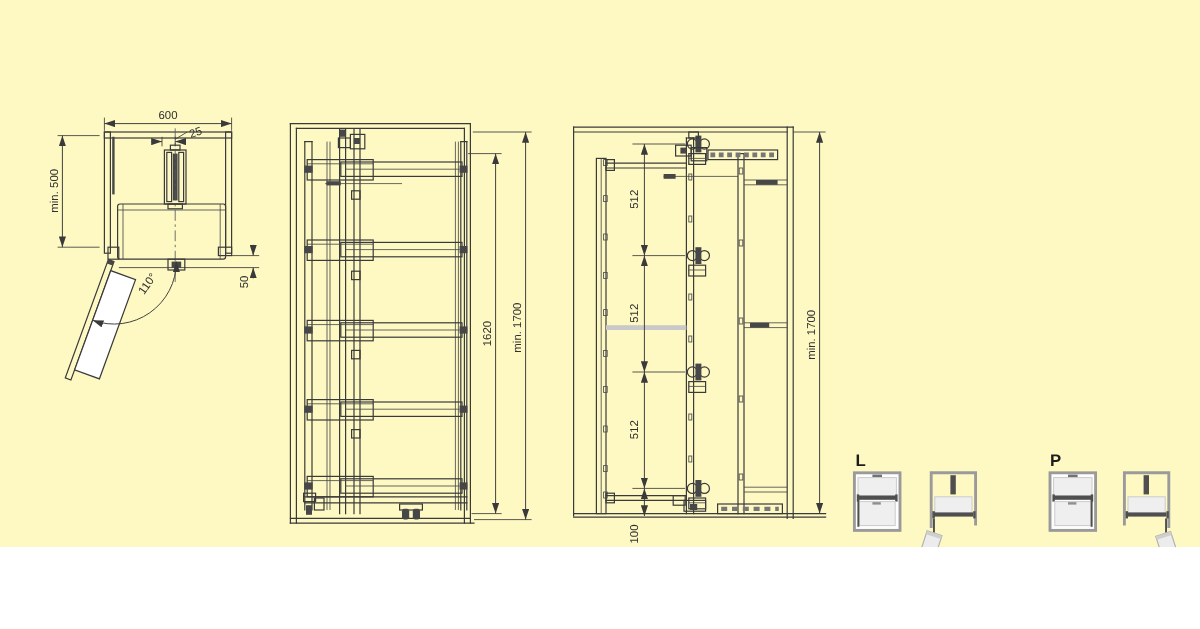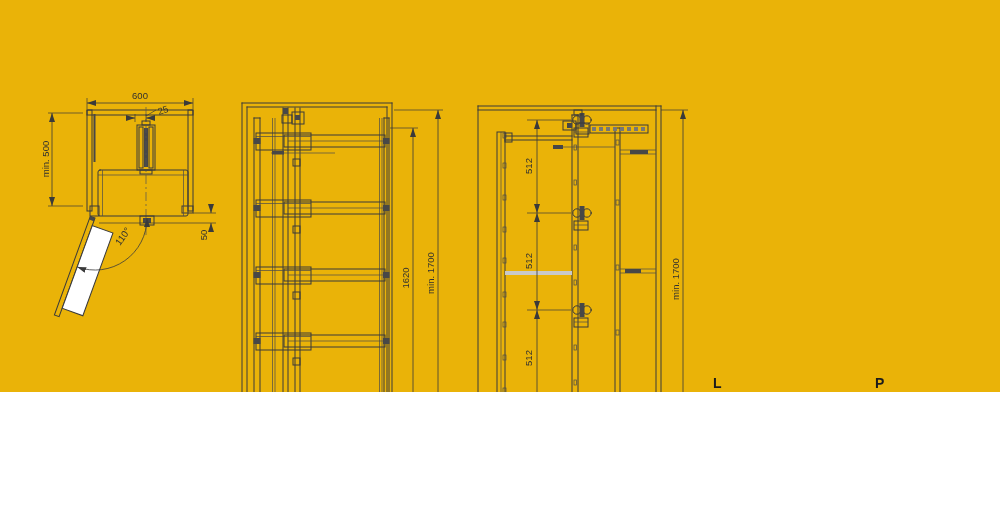--- a/index.html
+++ b/index.html
@@ -1,16 +1,16 @@
 <!DOCTYPE html>
 <html><head>
 <meta charset="utf-8">
 <style>
   html,body{margin:0;padding:0;background:#fff;}
-  .canvas{position:relative;width:1000px;height:392px;background:#eab308;overflow:hidden;
+  .canvas{position:relative;width:1000px;height:456px;background:#fef9c3;overflow:hidden;
           font-family:"Liberation Sans",sans-serif;}
   .canvas svg{position:absolute;overflow:visible;}
   
   .ln{stroke:#3a3a3a;stroke-width:1;fill:none;stroke-linecap:square;}
   .lt{stroke:#4a4a4a;stroke-width:.7;fill:none;}
   .fd{fill:#474747;stroke:none;}
   .fw{fill:#ffffff;}
   .dim{stroke:#3a3a3a;stroke-width:.8;fill:none;}
   .ext{stroke:#3a3a3a;stroke-width:.7;fill:none;}
   .dash{stroke:#555;stroke-width:.7;fill:none;stroke-dasharray:9 3 2 3;}

